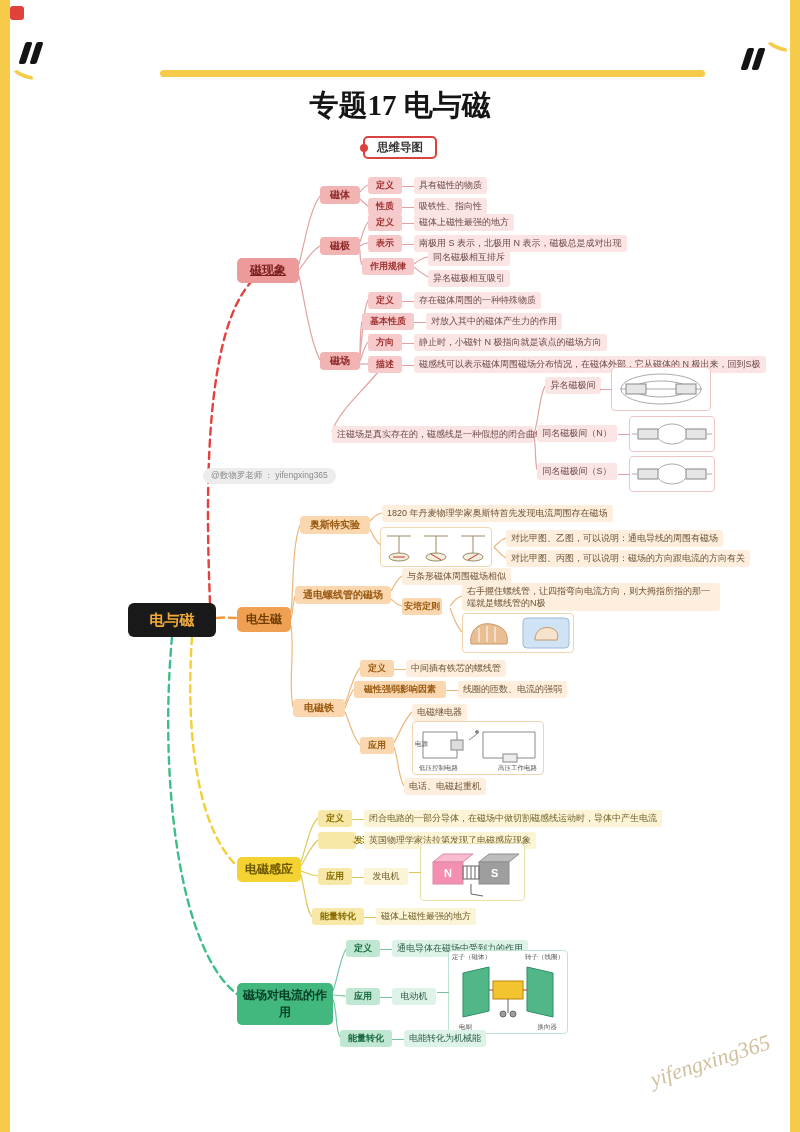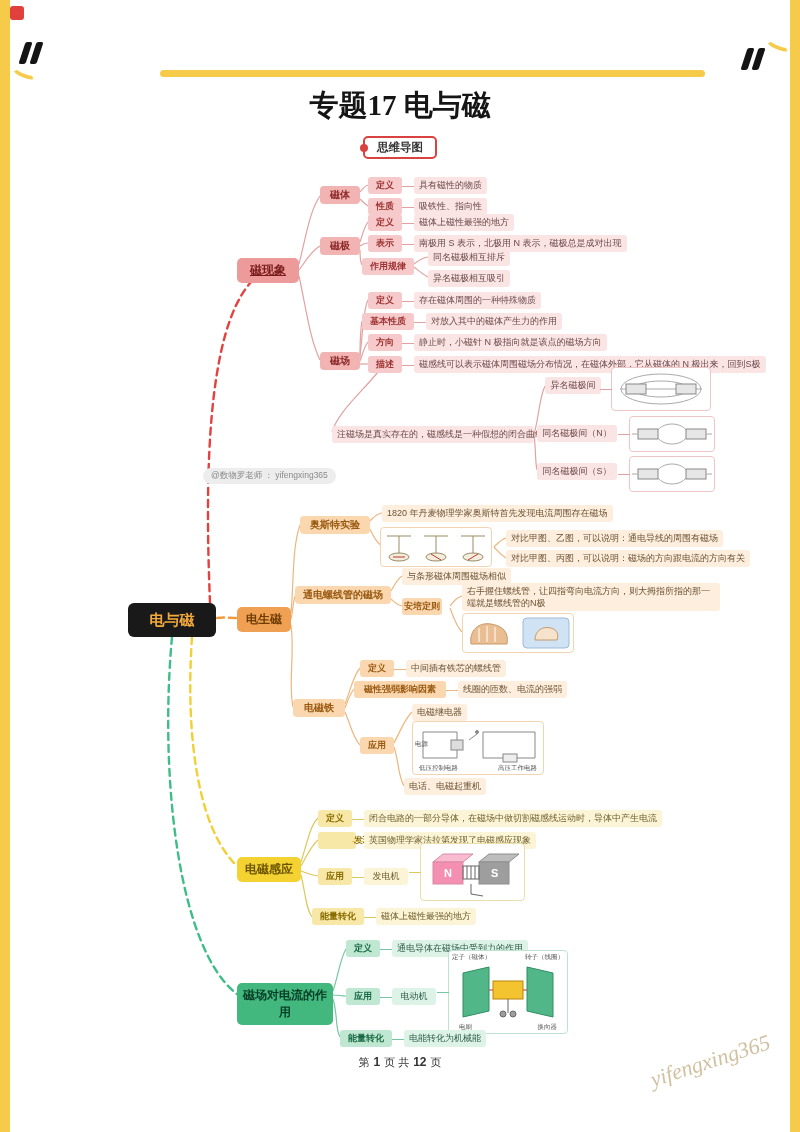--- a/index.html
+++ b/index.html
@@ -304,18 +304,15 @@
         <line x1="74" y1="25" x2="78" y2="25" stroke="#C0392B"></line>
       </svg>
       <span class="inner-label" style="left:10px;bottom:1px;">电刷</span>
       <span class="inner-label" style="right:10px;bottom:1px;">换向器</span>
     </div>
     <div class="abs key" style="left:340px;top:1030px;width:52px;">能量转化</div>
     <div class="abs leaf stub" style="left:404px;top:1030px;">电能转化为机械能</div>
   </div>
 
   
-  <div class="abs footer">
-    <span>第</span><b>1</b><span>页 共</span><b>12</b><span>页</span>
-  </div>
   <div class="abs watermark">yifengxing365</div>
 
 </div>
 
 </body></html>

